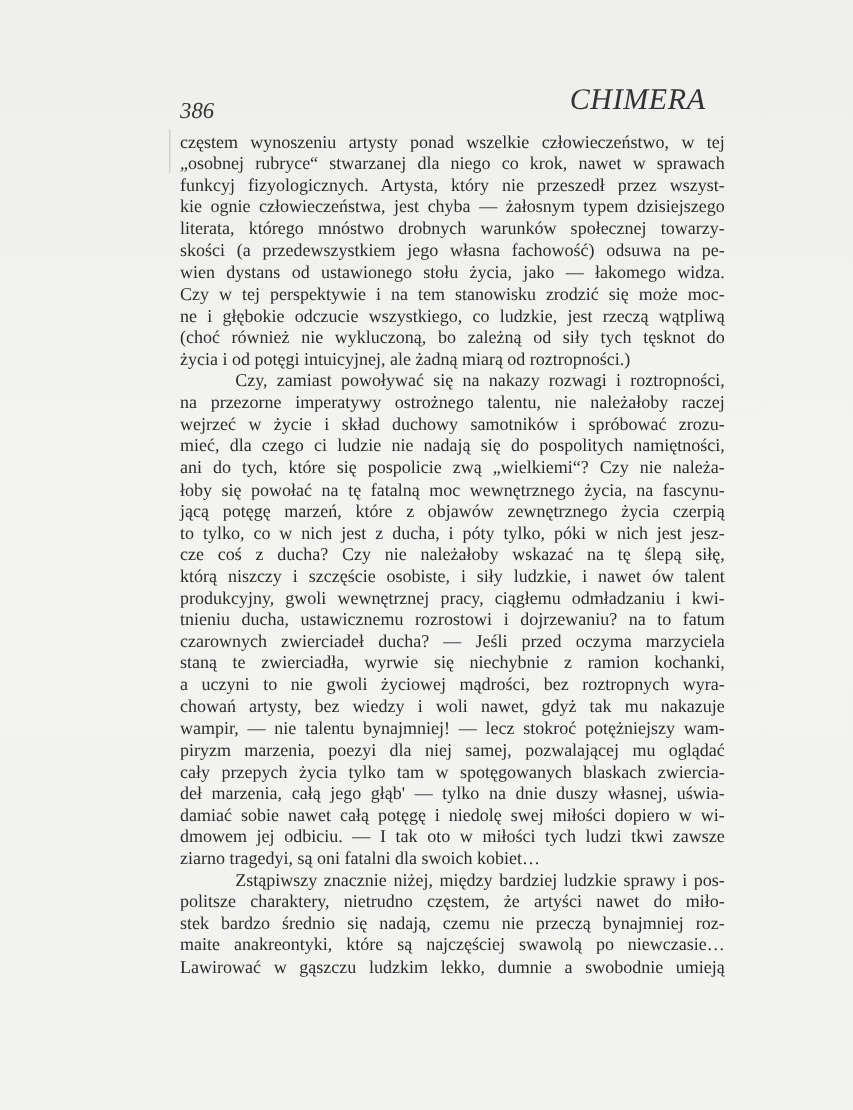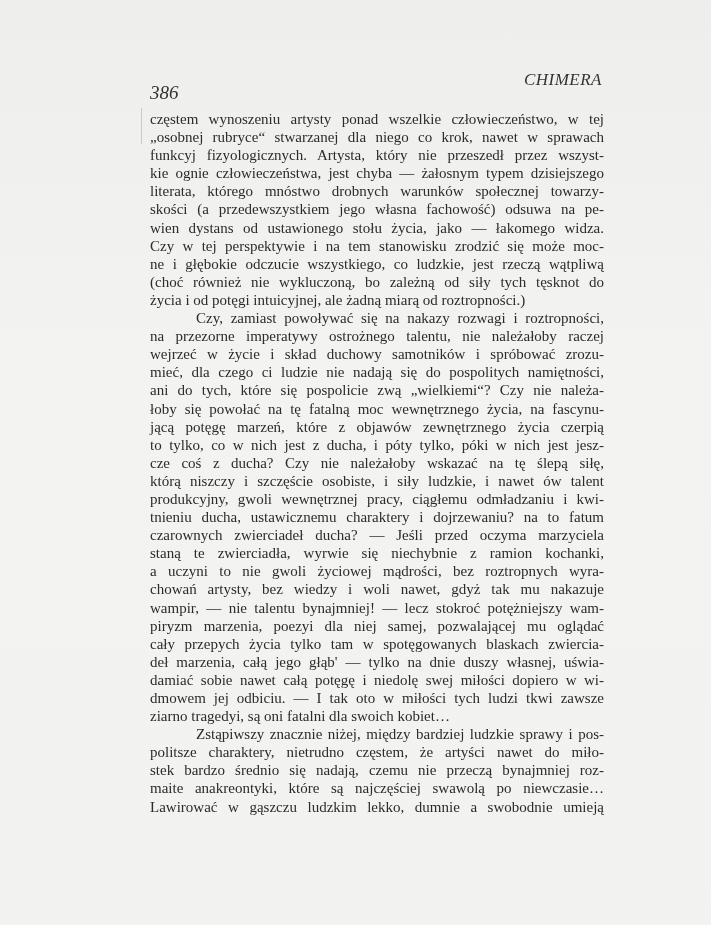--- a/index.html
+++ b/index.html
@@ -32,24 +32,24 @@
     position: absolute;
     left: 0;
     top: 0;
     font-style: italic;
     font-size: 19px;
     color: #333;
     margin-top: 12px;
   }
   .journal-title {
     position: absolute;
-    right: 2px;
+    right: 16px;
     top: 0;
     font-style: italic;
-    font-size: 17px;
+    font-size: 25px;
     letter-spacing: 0.5px;
     color: #333;
   }
   .body-text {
     position: absolute;
     top: 110px;
     left: 150px;
     width: 454px;
   }
   .line {
@@ -104,21 +104,21 @@
       <span class="line">na przezorne imperatywy ostrożnego talentu, nie należałoby raczej</span>
       <span class="line">wejrzeć w życie i skład duchowy samotników i spróbować zrozu-</span>
       <span class="line">mieć, dla czego ci ludzie nie nadają się do pospolitych namiętności,</span>
       <span class="line">ani do tych, które się pospolicie zwą „wielkiemi“? Czy nie należa-</span>
       <span class="line">łoby się powołać na tę fatalną moc wewnętrznego życia, na fascynu-</span>
       <span class="line">jącą potęgę marzeń, które z objawów zewnętrznego życia czerpią</span>
       <span class="line">to tylko, co w nich jest z ducha, i póty tylko, póki w nich jest jesz-</span>
       <span class="line">cze coś z ducha? Czy nie należałoby wskazać na tę ślepą siłę,</span>
       <span class="line">którą niszczy i szczęście osobiste, i siły ludzkie, i nawet ów talent</span>
       <span class="line">produkcyjny, gwoli wewnętrznej pracy, ciągłemu odmładzaniu i kwi-</span>
-      <span class="line">tnieniu ducha, ustawicznemu charaktery i dojrzewaniu? na to fatum</span>
+      <span class="line">tnieniu ducha, ustawicznemu rozrostowi i dojrzewaniu? na to fatum</span>
       <span class="line">czarownych zwierciadeł ducha? — Jeśli przed oczyma marzyciela</span>
       <span class="line">staną te zwierciadła, wyrwie się niechybnie z ramion kochanki,</span>
       <span class="line">a uczyni to nie gwoli życiowej mądrości, bez roztropnych wyra-</span>
       <span class="line">chowań artysty, bez wiedzy i woli nawet, gdyż tak mu nakazuje</span>
       <span class="line">wampir, — nie talentu bynajmniej! — lecz stokroć potężniejszy wam-</span>
       <span class="line">piryzm marzenia, poezyi dla niej samej, pozwalającej mu oglądać</span>
       <span class="line">cały przepych życia tylko tam w spotęgowanych blaskach zwiercia-</span>
       <span class="line">deł marzenia, całą jego głąb' — tylko na dnie duszy własnej, uświa-</span>
       <span class="line">damiać sobie nawet całą potęgę i niedolę swej miłości dopiero w wi-</span>
       <span class="line">dmowem jej odbiciu. — I tak oto w miłości tych ludzi tkwi zawsze</span>

